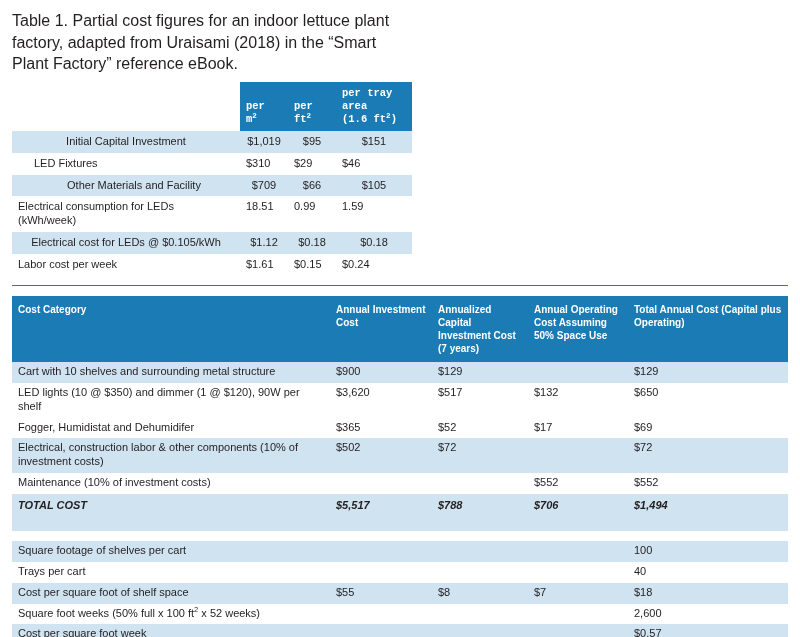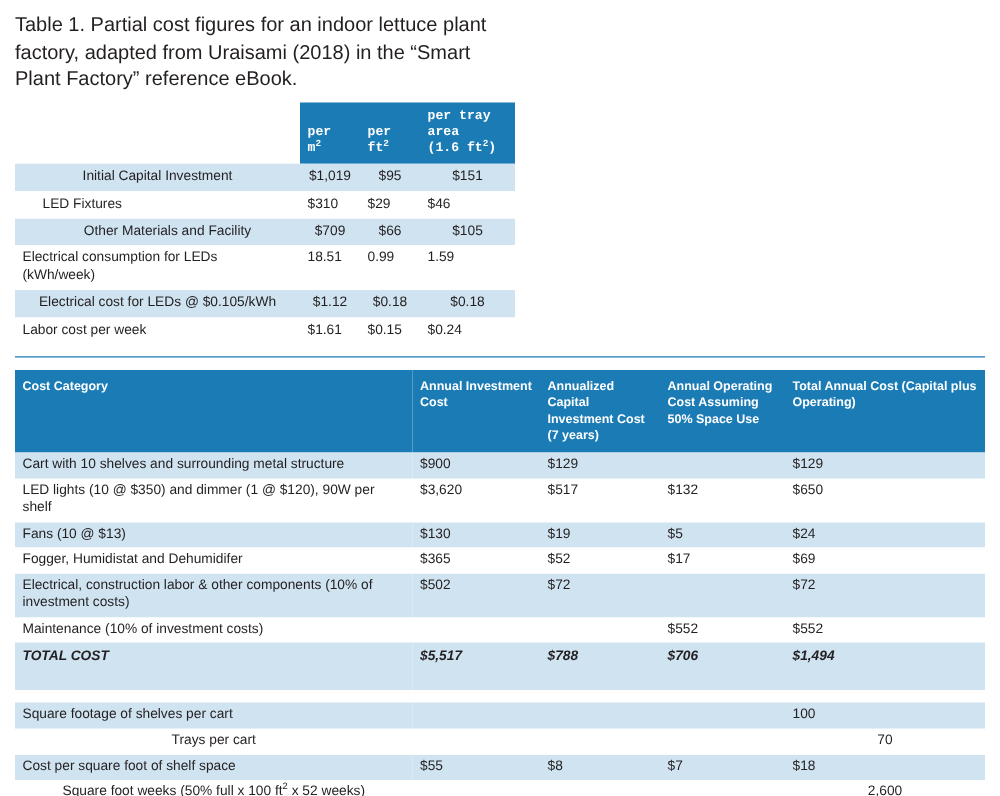--- a/index.html
+++ b/index.html
@@ -107,21 +107,20 @@
   .t2 tr.totalrow td {
     background: #cfe3f1;
     padding-top: 5px;
     padding-bottom: 19px;
   }
   .t3 tr.shade td {
     background: #cfe3f1;
   }
   .t3 tr.plain td {
     background: #ffffff;
-    text-align: center;
   }
   sup { font-size: 7.5px; vertical-align: super; line-height: 0; }
 </style>
 </head>
 <body>
 
 <div class="page">
 
   <div class="caption">Table 1. Partial cost figures for an indoor lettuce plant factory, adapted from Uraisami (2018) in the “Smart Plant Factory” reference eBook.</div>
 
@@ -208,27 +207,20 @@
         <td></td>
         <td>$129</td>
       </tr>
       <tr class="plain">
         <td>LED lights (10 @ $350) and dimmer (1 @ $120), 90W per shelf</td>
         <td>$3,620</td>
         <td>$517</td>
         <td>$132</td>
         <td>$650</td>
       </tr>
-      <tr class="shade">
-        <td>Fans (10 @ $13)</td>
-        <td>$130</td>
-        <td>$19</td>
-        <td>$5</td>
-        <td>$24</td>
-      </tr>
       <tr class="plain">
         <td>Fogger, Humidistat and Dehumidifer</td>
         <td>$365</td>
         <td>$52</td>
         <td>$17</td>
         <td>$69</td>
       </tr>
       <tr class="shade">
         <td>Electrical, construction labor &amp; other components (10% of investment costs)</td>
         <td>$502</td>
@@ -269,21 +261,21 @@
         <td></td>
         <td></td>
         <td></td>
         <td>100</td>
       </tr>
       <tr class="plain">
         <td>Trays per cart</td>
         <td></td>
         <td></td>
         <td></td>
-        <td>70</td>
+        <td>40</td>
       </tr>
       <tr class="shade">
         <td>Cost per square foot of shelf space</td>
         <td>$55</td>
         <td>$8</td>
         <td>$7</td>
         <td>$18</td>
       </tr>
       <tr class="plain">
         <td>Square foot weeks (50% full x 100 ft<sup>2</sup> x 52 weeks)</td>

